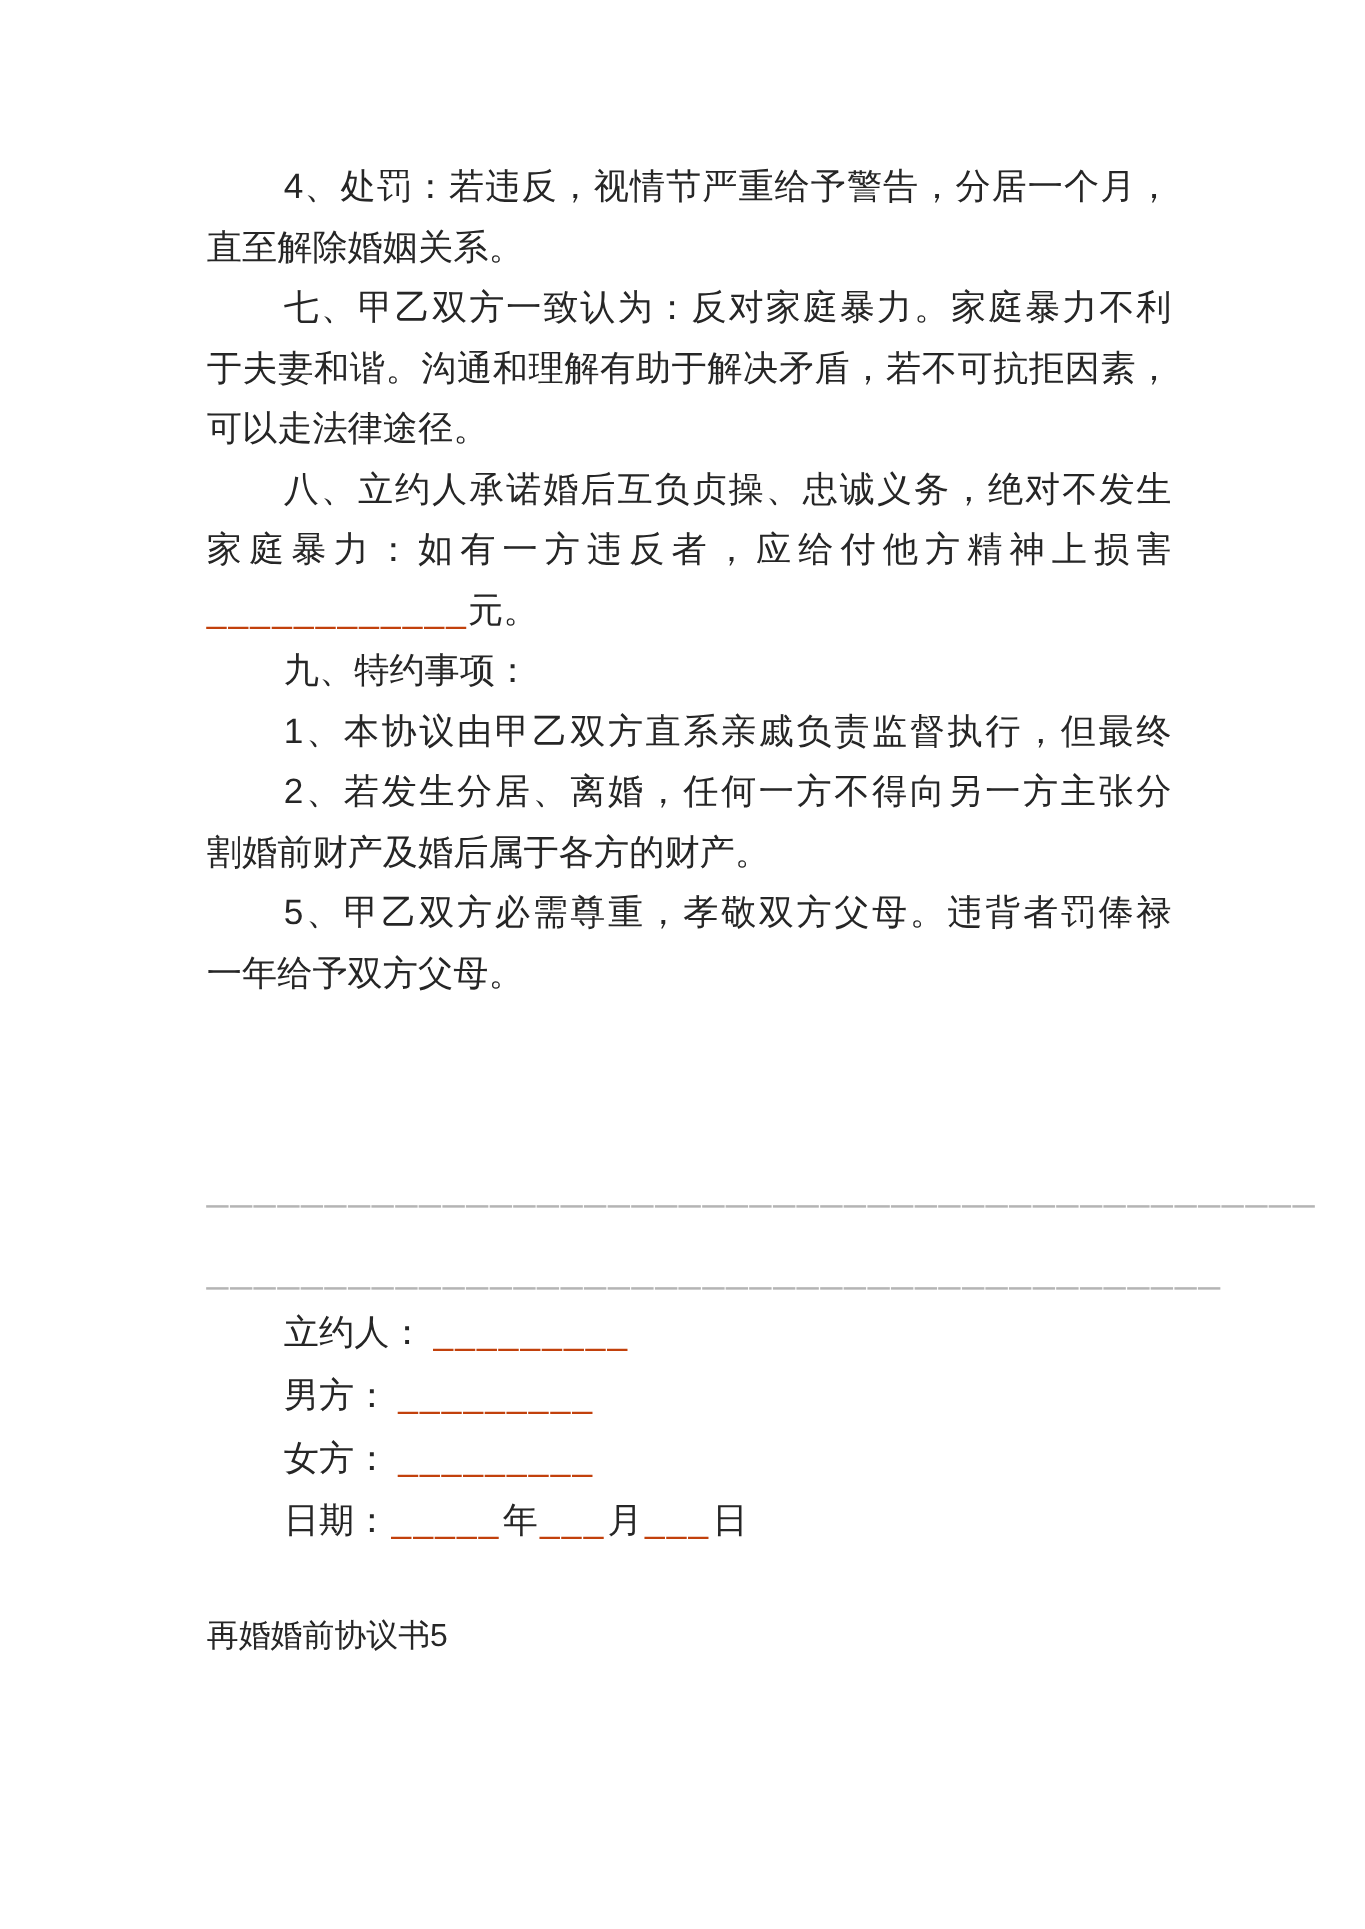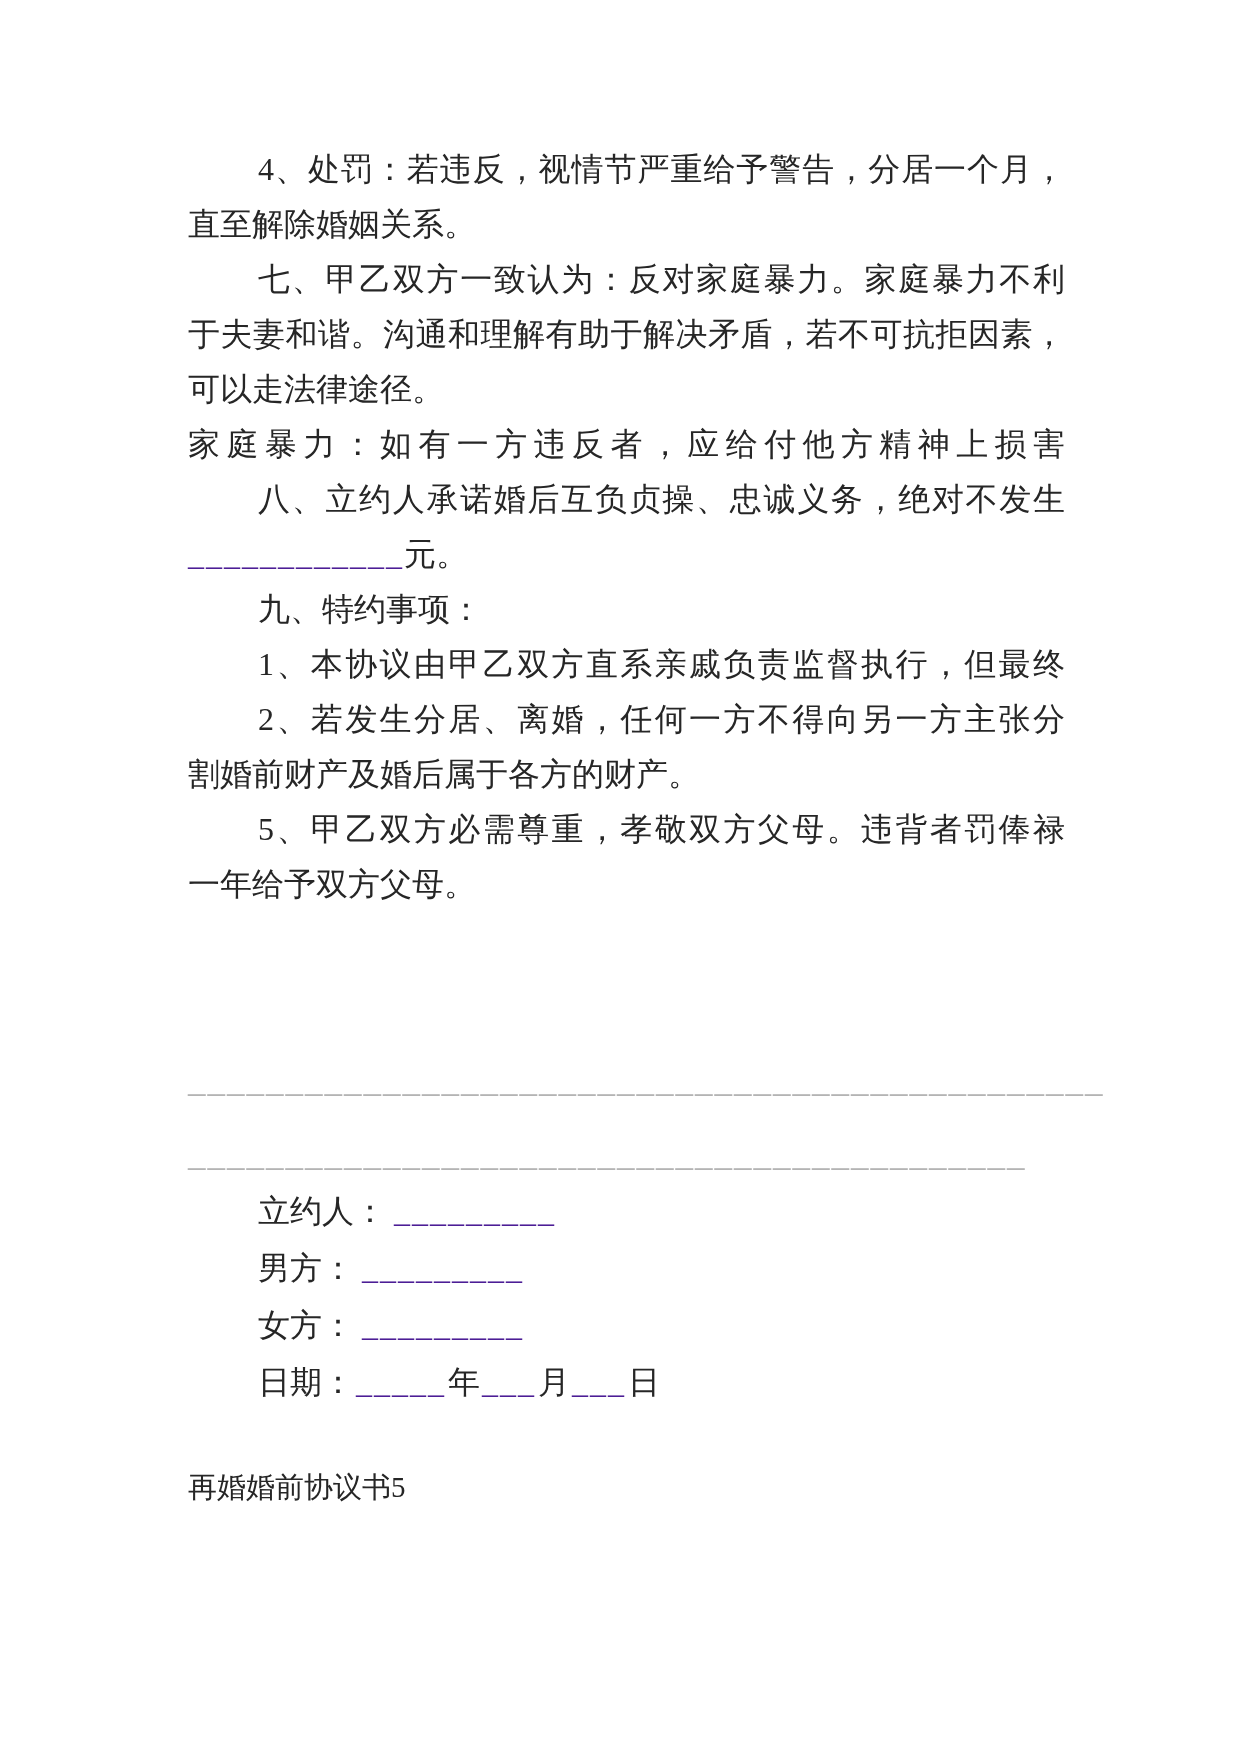--- a/index.html
+++ b/index.html
@@ -1,40 +1,40 @@
 <!DOCTYPE html>
 <html><head>
 <meta charset="utf-8">
 <style>
   html, body { margin: 0; padding: 0; background: #ffffff; }
   .page {
     position: relative;
     width: 1241px;
     height: 1754px;
     background: #ffffff;
-    font-family: Liberation Serif, serif;
+    font-family: Liberation Sans, sans-serif;
     color: #262626;
     overflow: hidden;
   }
   .content {
     padding: 142px 176px 0 188px; 
   }
   .line {
     font-size: 32px;
     line-height: 55px;
     color: #262626;
   }
   .indent { text-indent: 70px; }
   .fill {
     text-align: justify;
     text-align-last: justify;
     text-justify: inter-character;
   }
   .blank {
-    color: #4c1d95;
+    color: #c2410c;
     letter-spacing: 2px;
   }
   .divider {
     font-size: 35px;
     line-height: 55px;
     color: #b4b4b4;
     letter-spacing: 2px;
     white-space: nowrap;
   }
   .divider-1 { margin-top: 140px; }
@@ -65,22 +65,22 @@
       <div class="line">直至解除婚姻关系。</div>
     </div>
 
     <div class="para">
       <div class="line indent fill">七、甲乙双方一致认为：反对家庭暴力。家庭暴力不利</div>
       <div class="line fill">于夫妻和谐。沟通和理解有助于解决矛盾，若不可抗拒因素，</div>
       <div class="line">可以走法律途径。</div>
     </div>
 
     <div class="para">
+      <div class="line indent fill">八、立约人承诺婚后互负贞操、忠诚义务，绝对不发生</div>
       <div class="line fill">家庭暴力：如有一方违反者，应给付他方精神上损害</div>
-      <div class="line indent fill">八、立约人承诺婚后互负贞操、忠诚义务，绝对不发生</div>
       <div class="line">
         <span class="blank">____________</span><span>元。</span>
       </div>
     </div>
 
     <div class="para">
       <div class="line indent">九、特约事项：</div>
 
       <div>
         <div class="line indent fill">1、本协议由甲乙双方直系亲戚负责监督执行，但最终</div>

